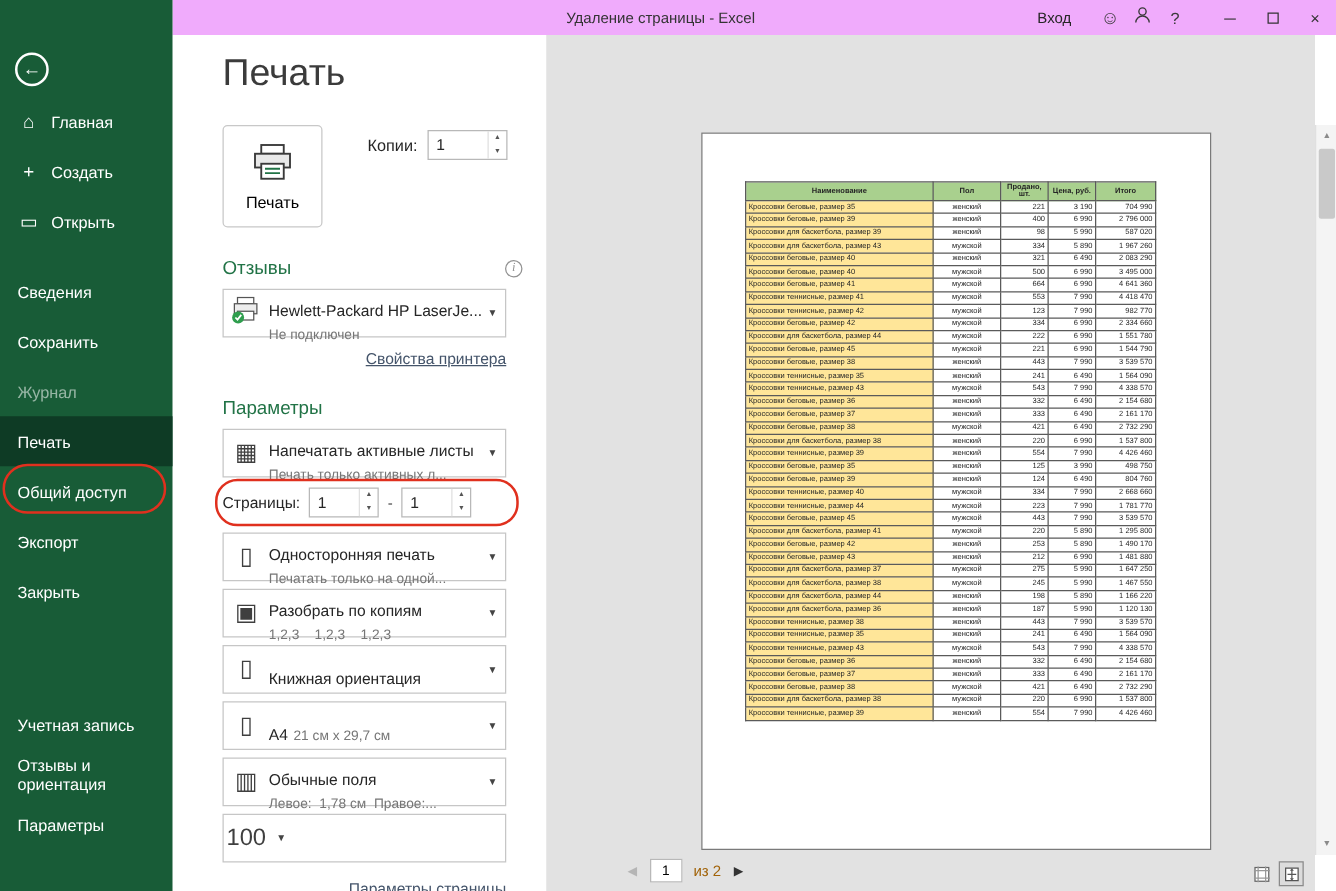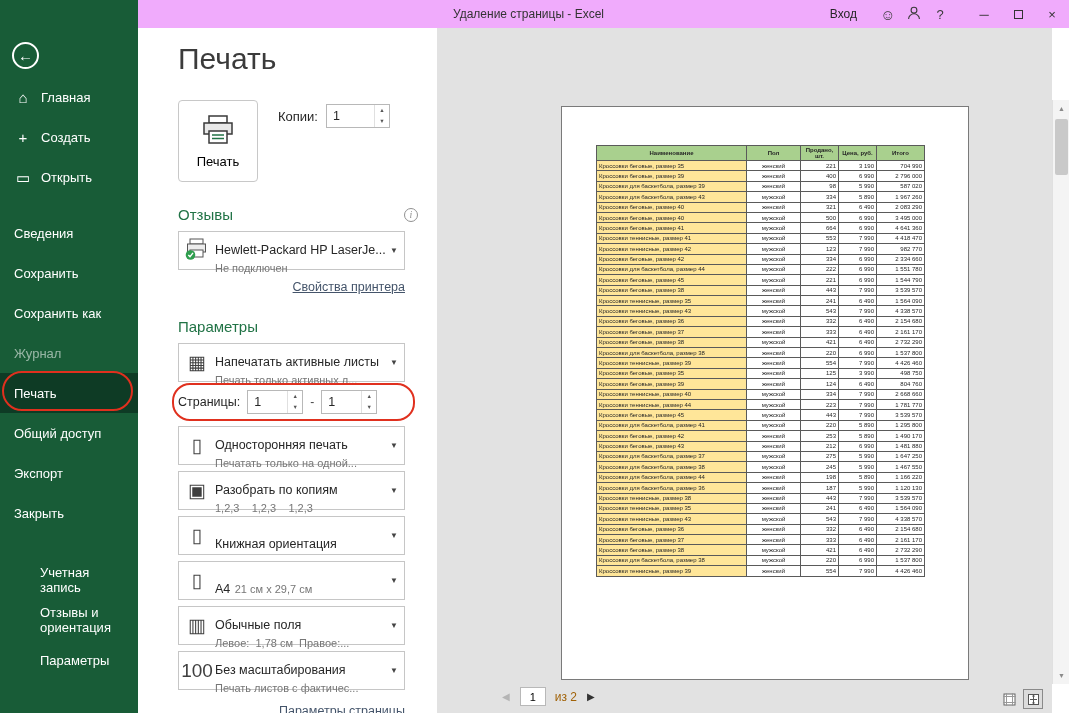--- a/index.html
+++ b/index.html
@@ -4,21 +4,21 @@
 <style>
   * { box-sizing: border-box; margin: 0; padding: 0; }
   html,body { width:1069px; height:713px; overflow:hidden; }
   body { font-family:"Liberation Sans", sans-serif; background:#fff; position:relative; color:#262626; }
 
   
   .sidebar { position:absolute; left:0; top:0; width:138px; height:713px; background:#185c37; color:#fff; z-index:6; }
   .back-btn { position:absolute; top:42px; left:12px; width:27px; height:27px; border:2px solid #fff; border-radius:50%;
               display:flex; align-items:center; justify-content:center; font-size:15px; cursor:pointer; }
   .nav-group { position:absolute; left:0; right:0; }
-  .g1 { top:77px; } .g2 { top:213px; } .g3 { top:560px;padding-left:26px; }
+  .g1 { top:77px; } .g2 { top:213px; } .g3 { top:560px; }
   .nav-item { min-height:40px; display:flex; align-items:center; padding:4px 14px; font-size:13px; cursor:pointer; line-height:15px; }
   .nav-icon { width:18px; margin-right:9px; font-size:15px; text-align:center; flex:none; }
   .nav-item.selected { background:#0e3b25; }
   .nav-item.disabled { color:rgba(255,255,255,.55); }
   .ring-print { position:absolute; top:371px; left:2px; width:131px; height:40px; border:2px solid #e0301e;
                 border-radius:20px; pointer-events:none; z-index:9; }
 
   
   .titlebar { position:absolute; left:138px; top:0; width:931px; height:28px; background:#f0abfc; }
   .tb-title { position:absolute; left:0; right:150px; top:0; height:28px; display:flex; align-items:center; justify-content:center;
@@ -34,21 +34,21 @@
   .content { position:absolute; left:138px; top:28px; width:931px; height:685px; background:#fff; }
 
   
   .settings { position:absolute; left:40px; top:0; width:240px; }
   .page-title { font-size:30px; font-weight:400; color:#3b3b3b; margin:14px 0 24px; }
   .print-row { display:flex; align-items:flex-start; }
   .print-btn { width:80px; height:82px; background:#fff; border:1px solid #c8c8c8; border-radius:4px;
                display:flex; flex-direction:column; align-items:center; justify-content:center; cursor:pointer; }
   .print-btn-label { font-size:13px; margin-top:5px; }
   .copies { display:flex; align-items:center; margin-left:20px; margin-top:4px; font-size:13px; }
-  .copies-label { margin-right:8px; }
+  .copies-label { margin-right:8px;margin-left:16px; }
   .spinbox { display:flex; height:24px; border:1px solid #b8b8b8; background:#fff; }
   .spinbox.copies-box { width:64px; }
   .spin-val { flex:1; display:flex; align-items:center; padding-left:6px; font-size:12.5px; }
   .spin-arrows { width:15px; border-left:1px solid #e0e0e0; display:flex; flex-direction:column; }
   .spin-arrows span { flex:1; display:flex; align-items:center; justify-content:center; font-size:5.5px; color:#555; cursor:pointer; line-height:1; }
 
   .section-head { display:flex; align-items:center; justify-content:space-between; margin:24px 0 8px; }
   .section-title { font-size:15px; color:#217346; }
   .info-icon { width:14px; height:14px; border:1px solid #919191; border-radius:50%; color:#919191; font-size:10px;
                font-style:italic; display:flex; align-items:center; justify-content:center; cursor:pointer; font-family:"Liberation Serif", serif; }
@@ -153,23 +153,20 @@
     </nav>
 
   <nav class="nav-group g2">
 
   <div class="nav-item">
       <span class="nav-label">Сведения</span>
     </div>
       <div class="nav-item">
       <span class="nav-label">Сохранить</span>
     </div>
-      <div class="nav-item">
-      <span class="nav-label">Сохранить как</span>
-    </div>
       <div class="nav-item disabled">
       <span class="nav-label">Журнал</span>
     </div>
       <div class="nav-item selected">
       <span class="nav-label">Печать</span>
     </div>
       <div class="nav-item">
       <span class="nav-label">Общий доступ</span>
     </div>
       <div class="nav-item">
@@ -323,24 +320,20 @@
         <div class="combo">
         <span class="combo-icon">▥</span>
         <span class="combo-text">
           <span class="combo-title">Обычные поля</span>
           <span class="combo-sub">Левое:  1,78 см  Правое:...</span>
         </span>
         <span class="combo-caret">▼</span>
       </div>
         <div class="combo scaling">
         <span class="combo-icon">100</span>
-        <span class="combo-text">
-          <span class="combo-title">Без масштабирования</span>
-          <span class="combo-sub">Печать листов с фактичес...</span>
-        </span>
         <span class="combo-caret">▼</span>
       </div>
       </div>
 
     <a class="link bottom">Параметры страницы</a>
   </section>
 
   <section class="preview-pane">
     <div class="page">
       <table class="ptable">

